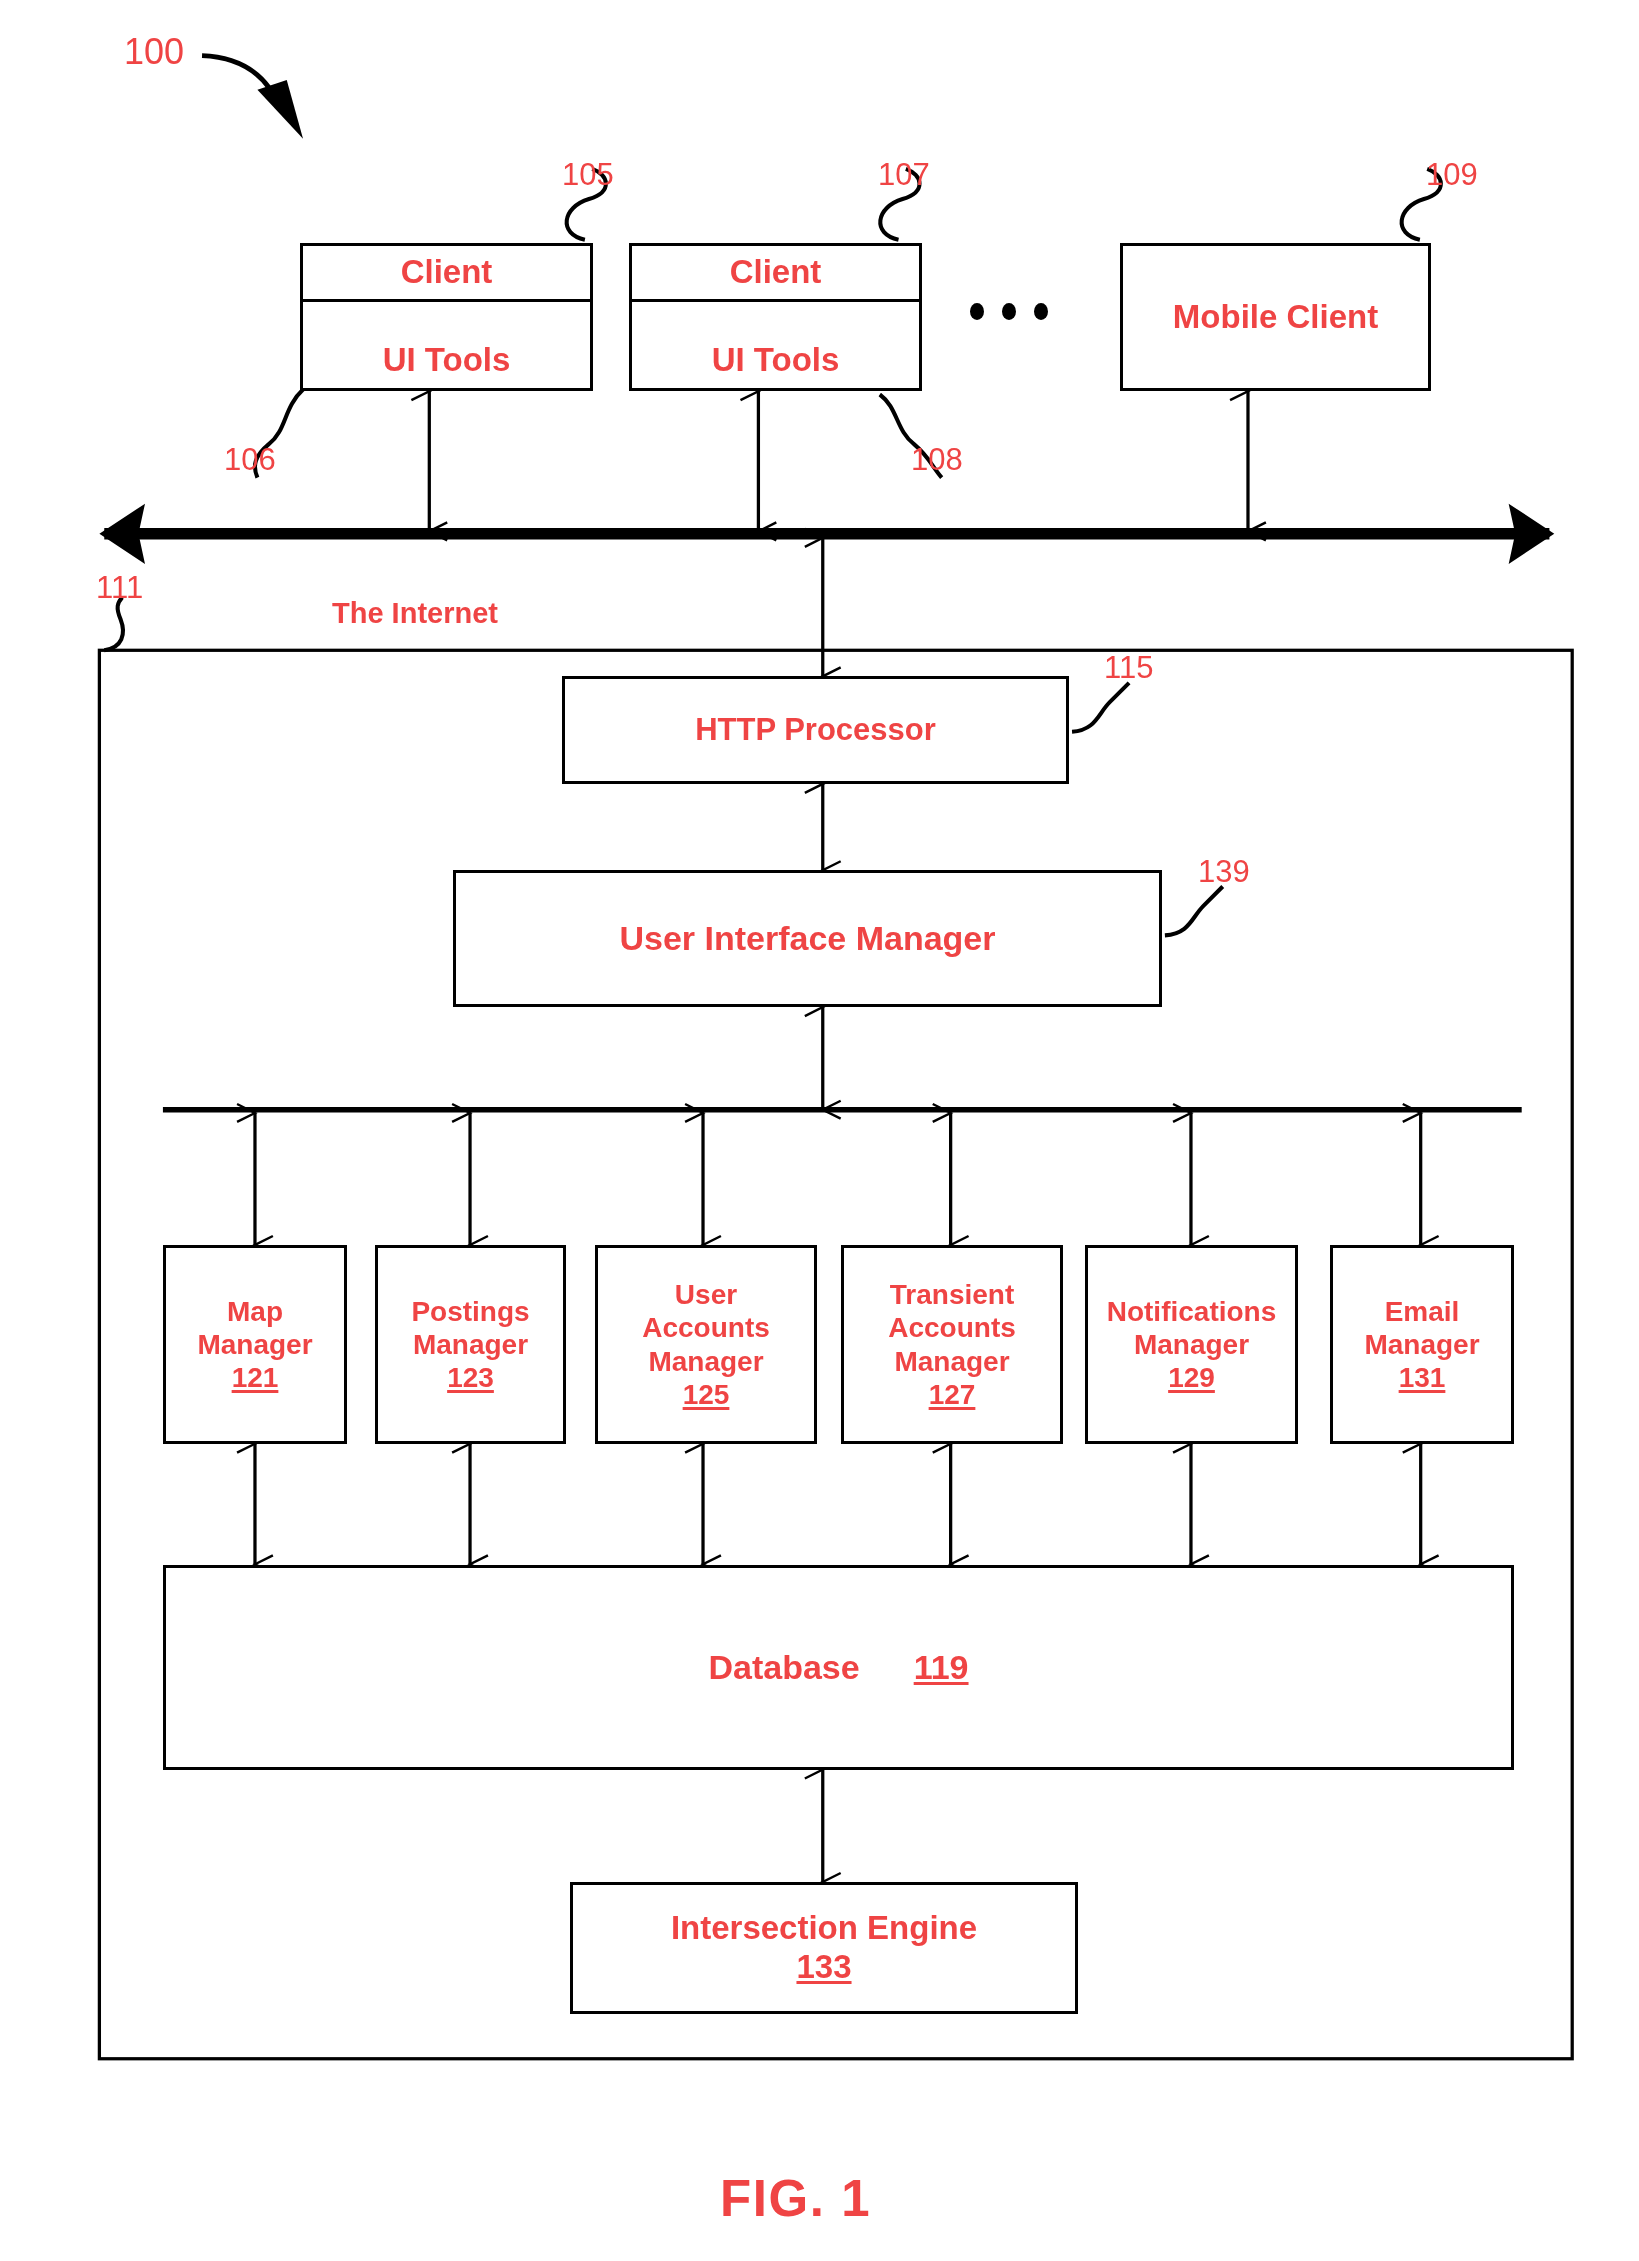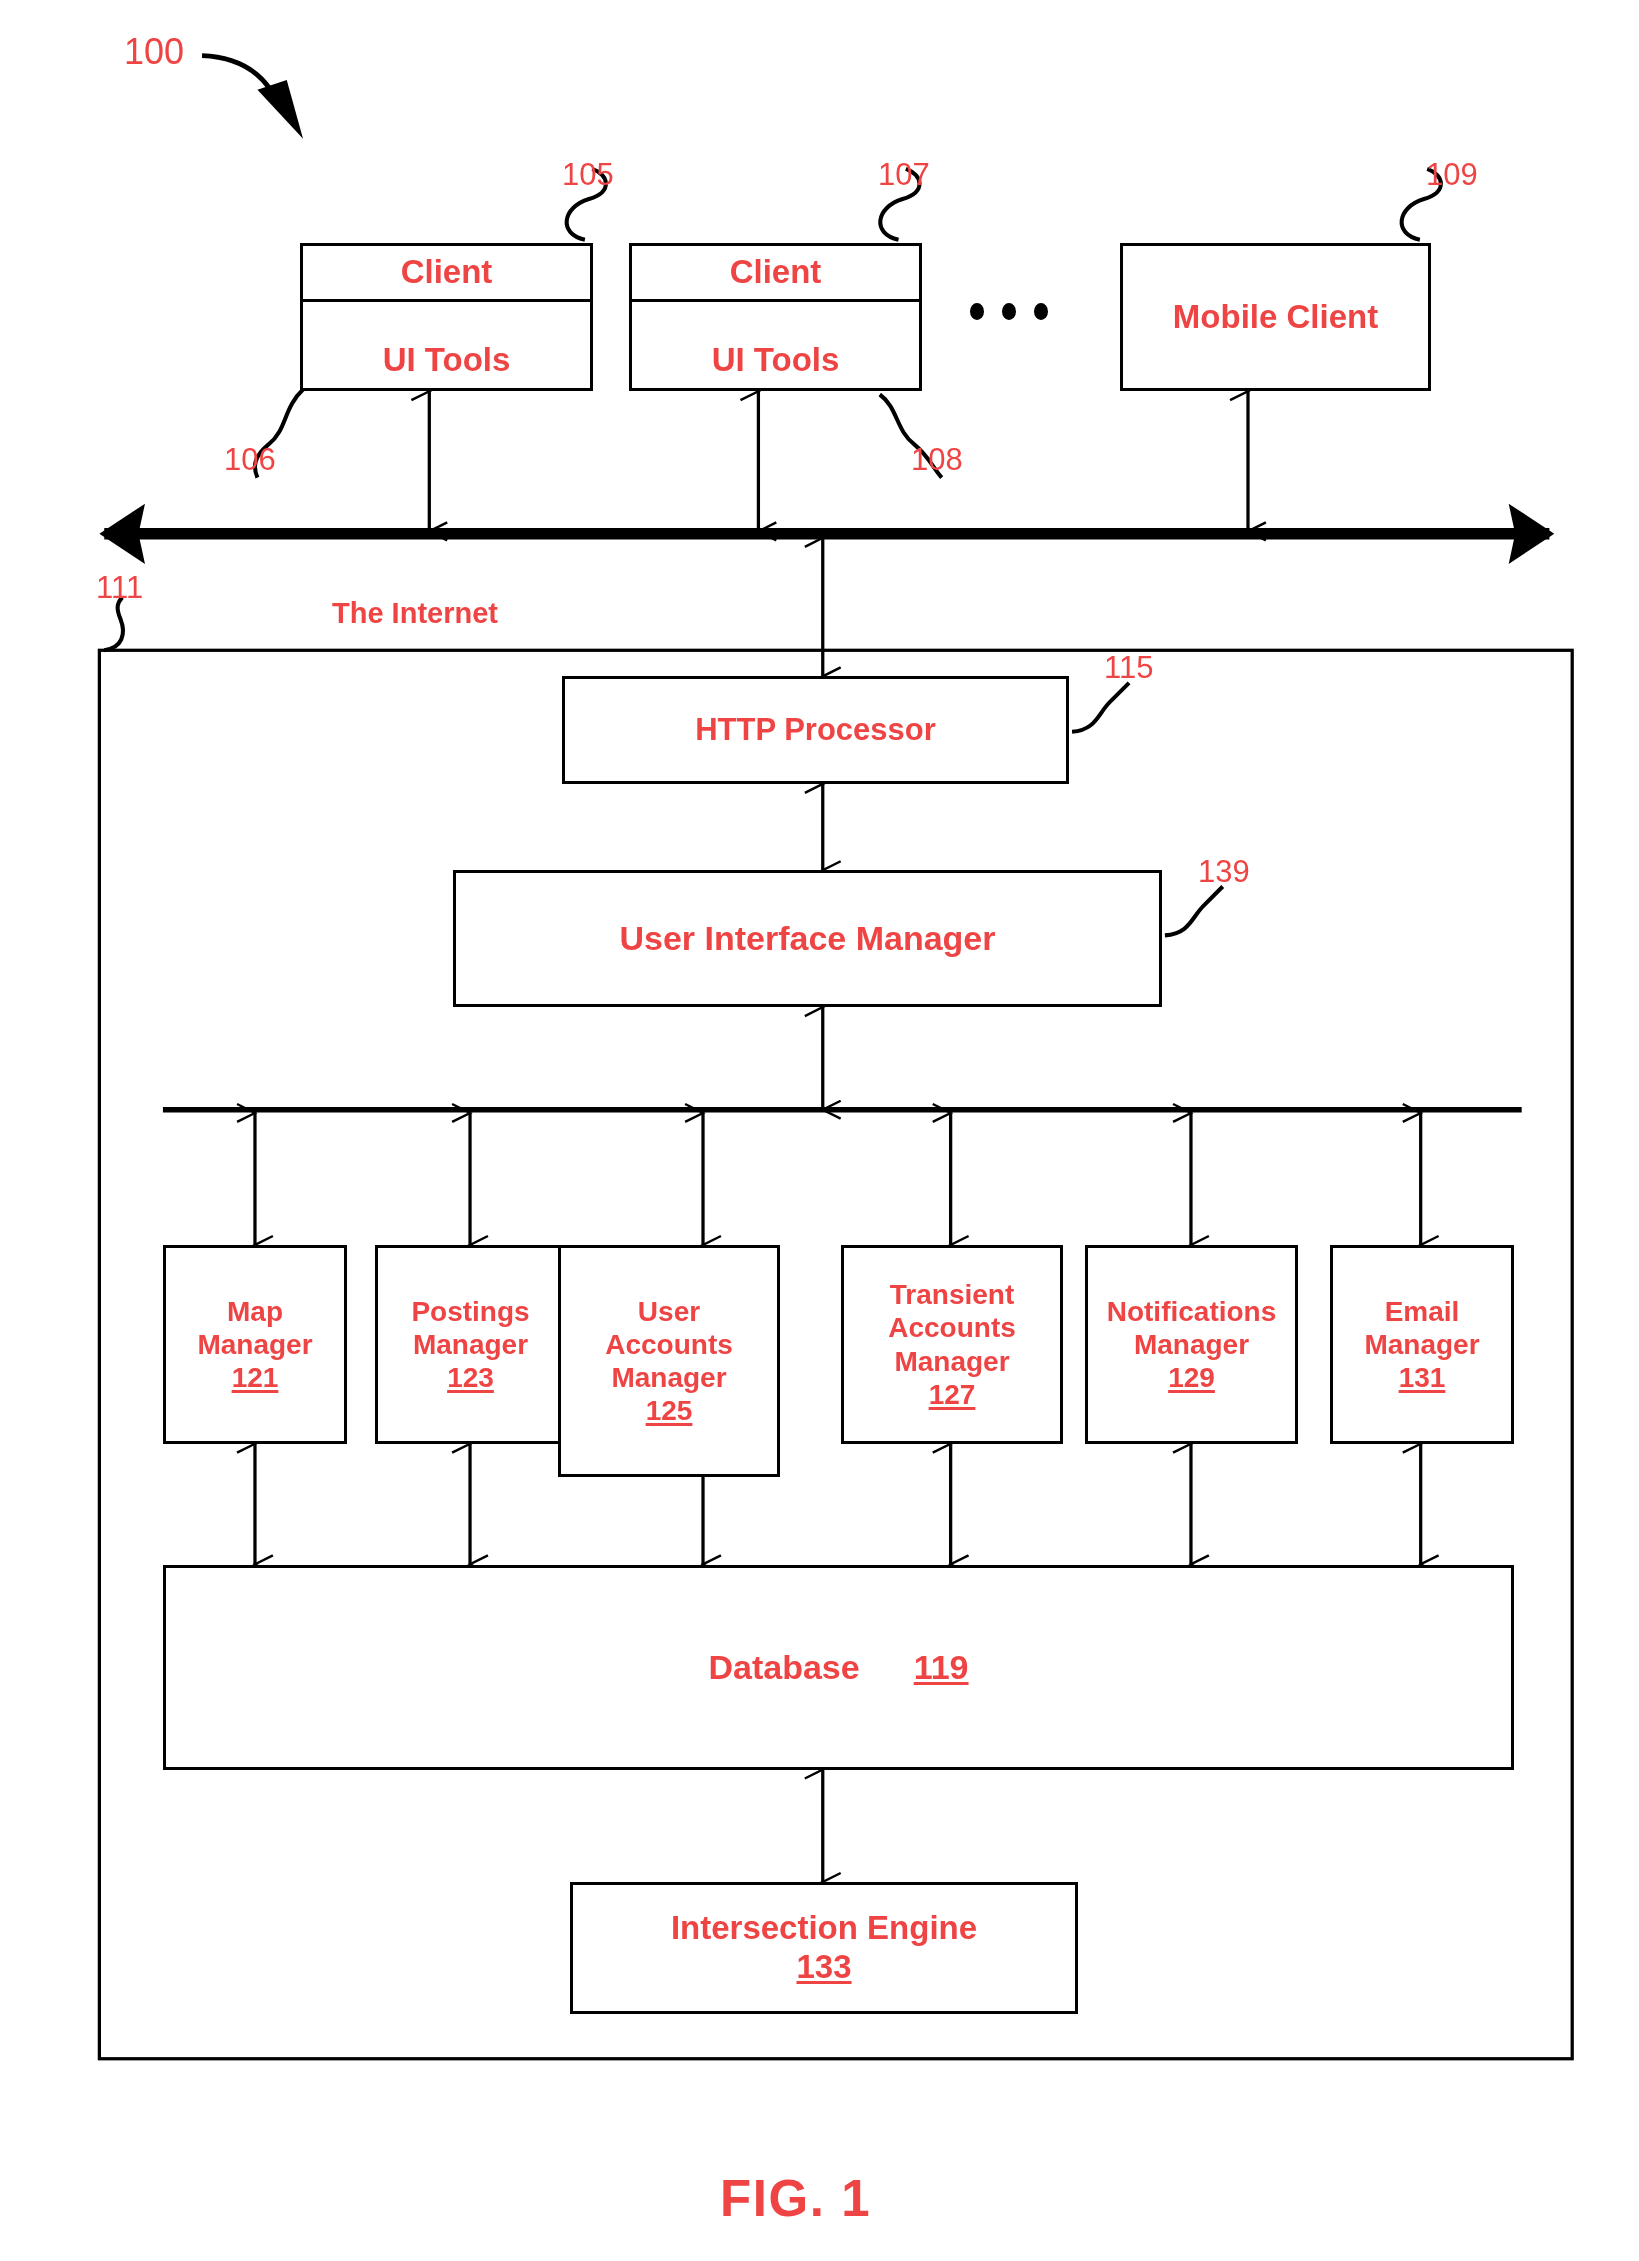--- a/index.html
+++ b/index.html
@@ -228,21 +228,21 @@
     <span style="font-size:28px;">Manager</span>
     <span class="num-underline" style="font-size:28px;">121</span>
   </div>
 
   <div class="box" style="left:375px; top:1245px; width:191px; height:199px;">
     <span style="font-size:28px;">Postings</span>
     <span style="font-size:28px;">Manager</span>
     <span class="num-underline" style="font-size:28px;">123</span>
   </div>
 
-  <div class="box" style="left:558px; top:1245px; width:222px; height:232px;text-align:right;">
+  <div class="box" style="left:595px; top:1245px; width:222px; height:199px;text-align:right;">
     <span style="font-size:28px;">User</span>
     <span style="font-size:28px;">Accounts</span>
     <span style="font-size:28px;">Manager</span>
     <span class="num-underline" style="font-size:28px;">125</span>
   </div>
 
   <div class="box" style="left:841px; top:1245px; width:222px; height:199px;">
     <span style="font-size:28px;">Transient</span>
     <span style="font-size:28px;">Accounts</span>
     <span style="font-size:28px;">Manager</span>

